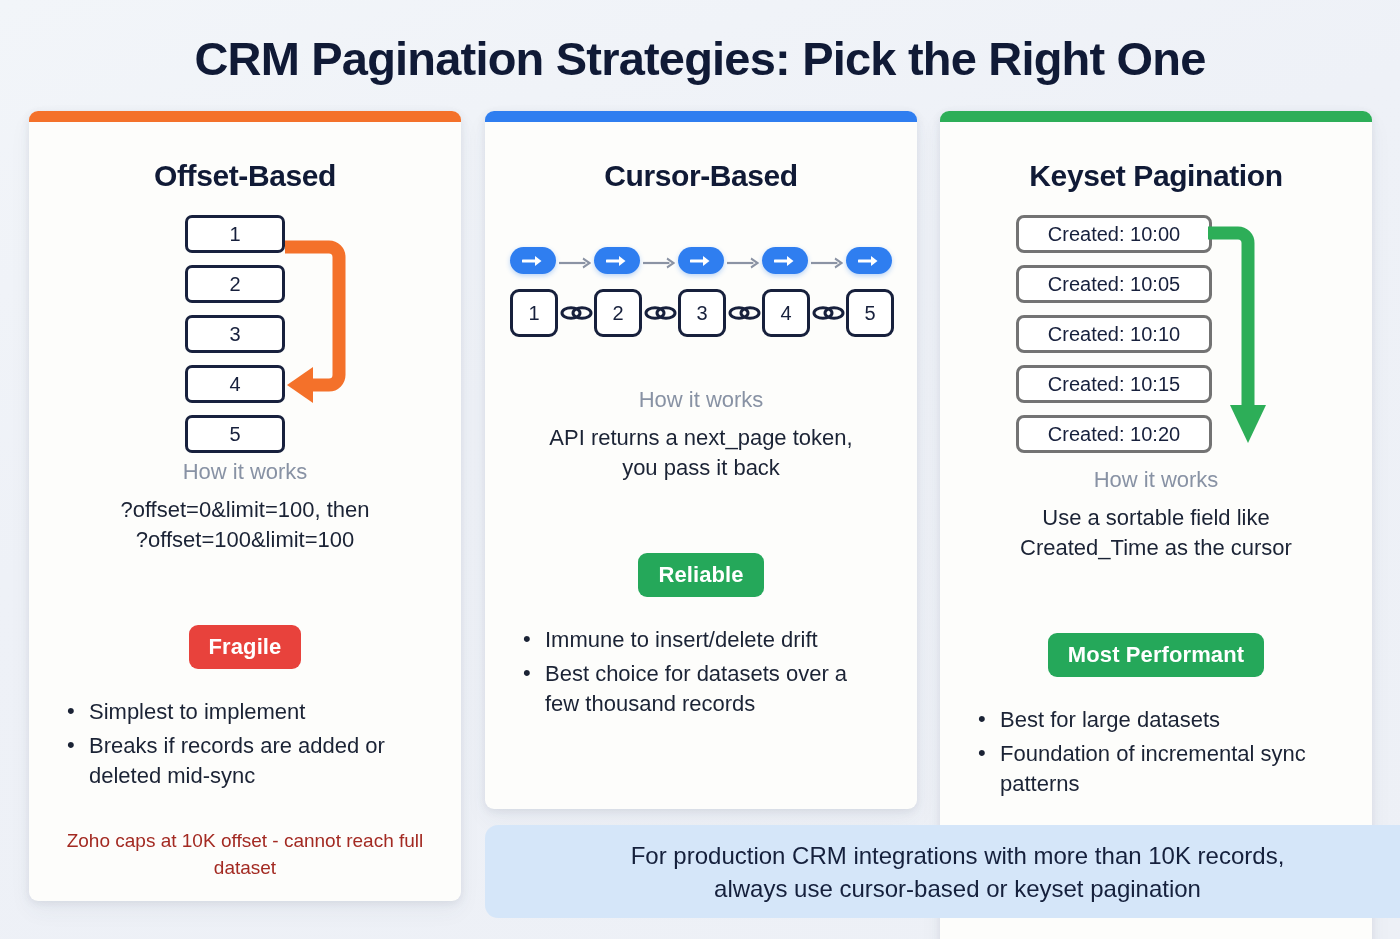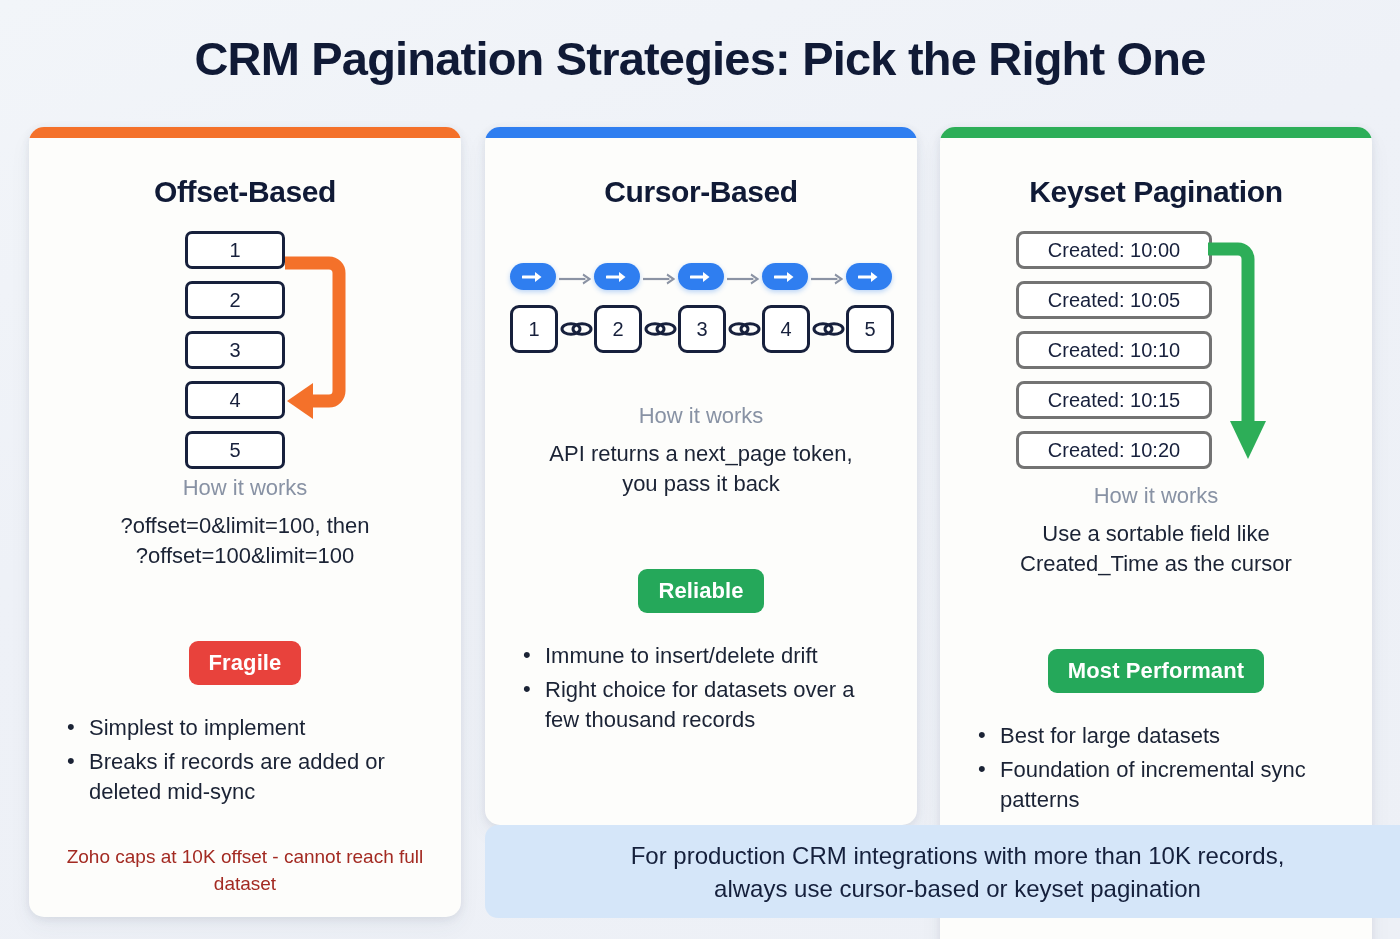--- a/index.html
+++ b/index.html
@@ -31,24 +31,24 @@
     text-align: center;
     font-size: 47px;
     font-weight: bold;
     letter-spacing: -0.8px;
     color: #101a36;
   }
 
   
   .card {
     position: absolute;
-    top: 127px;
+    top: 111px;
     width: 432px;
     background: #fdfdfb;
-    border-radius: 15px;
+    border-radius: 9px;
     box-shadow: 0 2px 8px rgba(60,70,100,0.10), 0 10px 22px rgba(60,70,100,0.05);
     overflow: hidden;
   }
   .card-1 { left: 29px;  height: 790px; }
   .card-2 { left: 485px; height: 698px; }
   .card-3 { left: 940px; height: 842px; }
 
   .accent-bar {
     height: 11px;
     width: 100%;
@@ -404,21 +404,21 @@
       <div>API returns a next_page token,</div>
       <div>you pass it back</div>
     </div>
 
     <div class="badge-wrap">
       <span class="badge" style="background:#25A85A">Reliable</span>
     </div>
 
     <ul class="bullets">
       <li>Immune to insert/delete drift</li>
-      <li>Right choice for datasets over a few thousand records</li>
+      <li>Best choice for datasets over a few thousand records</li>
     </ul>
   </div>
 
   <div class="card card-3">
     <div class="accent-bar" style="background:#2DAE58"></div>
     <div class="card-title">Keyset Pagination</div>
 
     <div class="diagram diagram-3">
       <div class="ts-stack">
         <div class="ts-box">Created: 10:00</div>

